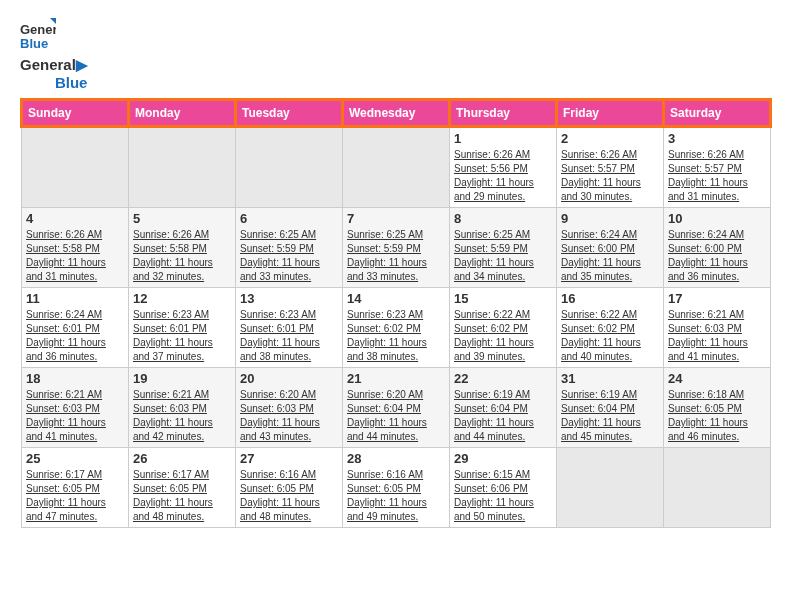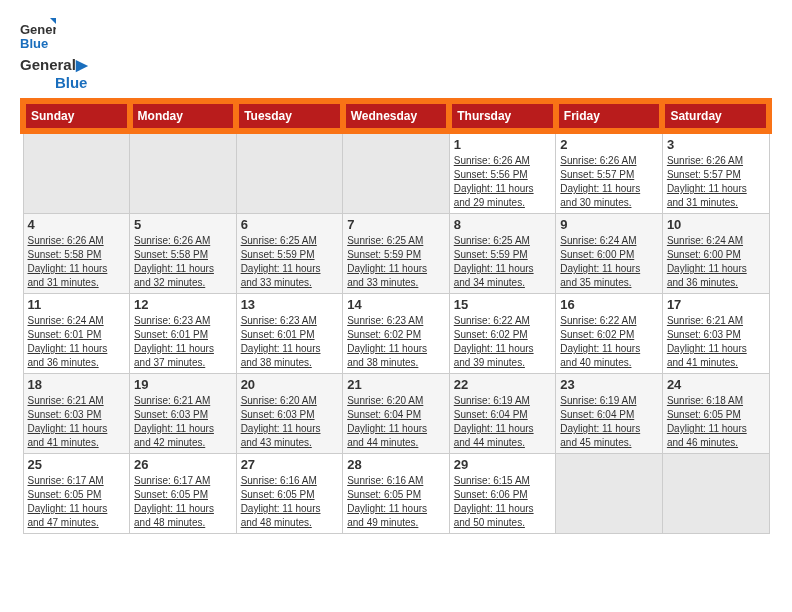--- a/index.html
+++ b/index.html
@@ -36,26 +36,26 @@
       font-size: 15px;
       color: #333;
       font-weight: bold;
     }
     .calendar {
       width: 100%;
       border-collapse: collapse;
       font-size: 11px;
     }
     .calendar th {
-      background-color: #b91c1c;
+      background-color: #ec4899;
       color: #fff;
       text-align: left;
       padding: 5px 5px;
       font-size: 12px;
-      border: 6px solid #f97316;
+      border: 3px solid #f97316;
     }
     .calendar td {
       border: 1px solid #ccc;
       vertical-align: top;
       padding: 3px 4px;
       width: 106px;
       height: 80px;
       background: #fff;
     }
     .calendar tr:nth-child(even) td {
@@ -276,21 +276,21 @@
 and 44 minutes.</div>
           </td>
           <td>
             <span class="day-number">22</span>
             <div class="day-info" style="white-space: pre-line;">Sunrise: 6:19 AM
 Sunset: 6:04 PM
 Daylight: 11 hours
 and 44 minutes.</div>
           </td>
           <td>
-            <span class="day-number">23</span>
+            <span class="day-number">31</span>
             <div class="day-info" style="white-space: pre-line;">Sunrise: 6:19 AM
 Sunset: 6:04 PM
 Daylight: 11 hours
 and 45 minutes.</div>
           </td>
           <td>
             <span class="day-number">24</span>
             <div class="day-info" style="white-space: pre-line;">Sunrise: 6:18 AM
 Sunset: 6:05 PM
 Daylight: 11 hours

